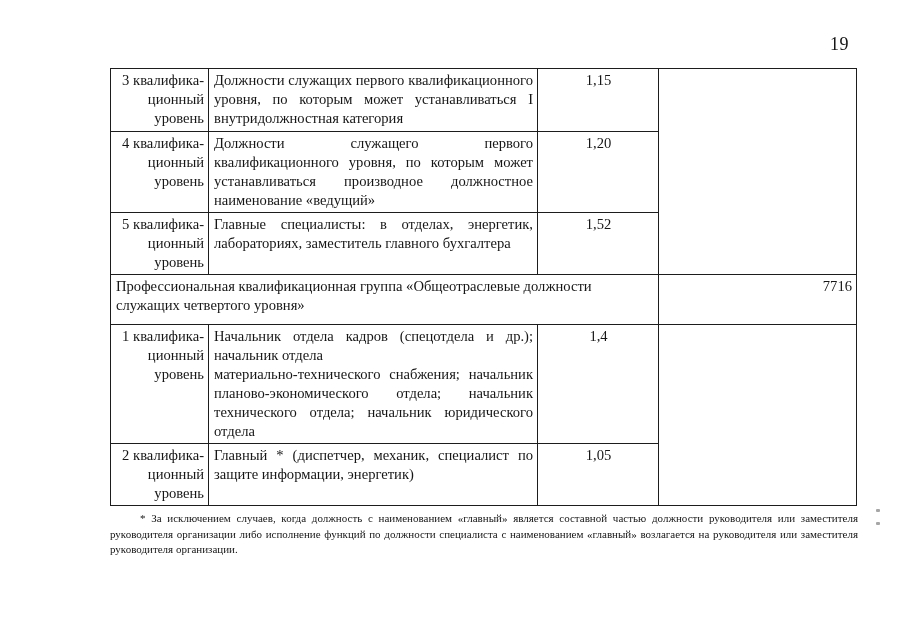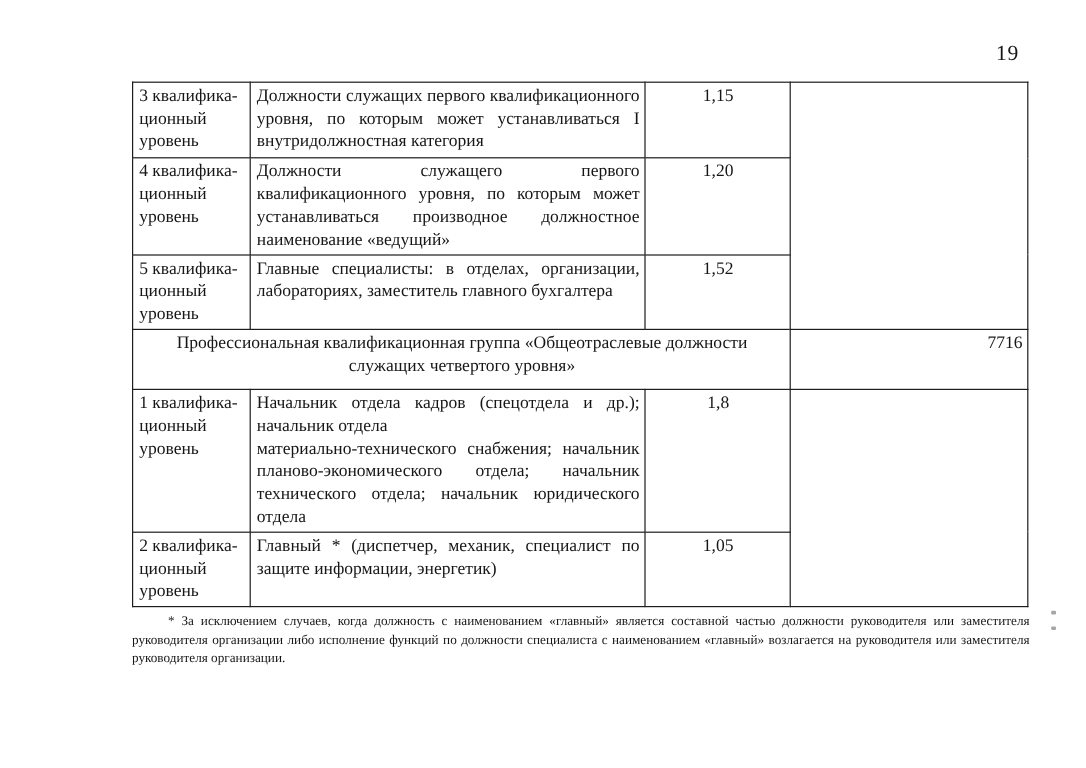--- a/index.html
+++ b/index.html
@@ -28,26 +28,26 @@
     border-collapse: collapse;
     table-layout: fixed;
   }
   table.qual td {
     border: 1.5px solid #1d1d1d;
     vertical-align: top;
     padding: 2px 4px 2px 5px;
     font-size: 14.6px;
     line-height: 1.3;
   }
-  td.level { white-space: pre-line; }
+  td.level { white-space: pre-line; text-align: right; }
   td.desc  { text-align: justify; white-space: pre-line; }
   td.coef  { text-align: center; }
   td.salary { text-align: right; }
   td.group-title {
-    text-align: center;
+    text-align: left;
     padding-top: 5px;
     padding-bottom: 5px;
     font-family: Liberation Serif, serif;
   }
   .footnote {
     position: absolute;
     left: 110px;
     top: 511px;
     width: 748px;
     margin: 0;
@@ -87,34 +87,34 @@
       <td class="level">4 квалифика-
 ционный
 уровень</td>
       <td class="desc">Должности служащего первого квалификационного уровня, по которым может устанавливаться производное должностное наименование «ведущий»</td>
       <td class="coef">1,20</td>
     </tr>
     <tr style="height:59px">
       <td class="level">5 квалифика-
 ционный
 уровень</td>
-      <td class="desc">Главные специалисты: в отделах, организации, лабораториях, заместитель главного бухгалтера</td>
+      <td class="desc">Главные специалисты: в отделах, энергетик, лабораториях, заместитель главного бухгалтера</td>
       <td class="coef">1,52</td>
     </tr>
     <tr style="height:50px">
       <td class="group-title" colspan="3">Профессиональная квалификационная группа «Общеотраслевые должности служащих четвертого уровня»</td>
       <td class="salary">7716</td>
     </tr>
     <tr style="height:117px">
       <td class="level">1 квалифика-
 ционный
 уровень</td>
       <td class="desc">Начальник отдела кадров (спецотдела и др.); начальник отдела
 материально-технического снабжения; начальник планово-экономического отдела; начальник технического отдела; начальник юридического отдела</td>
-      <td class="coef">1,8</td>
+      <td class="coef">1,4</td>
       <td class="salary" rowspan="2"></td>
     </tr>
     <tr style="height:58px">
       <td class="level">2 квалифика-
 ционный
 уровень</td>
       <td class="desc">Главный * (диспетчер, механик, специалист по защите информации, энергетик)</td>
       <td class="coef">1,05</td>
     </tr>
   </tbody>

